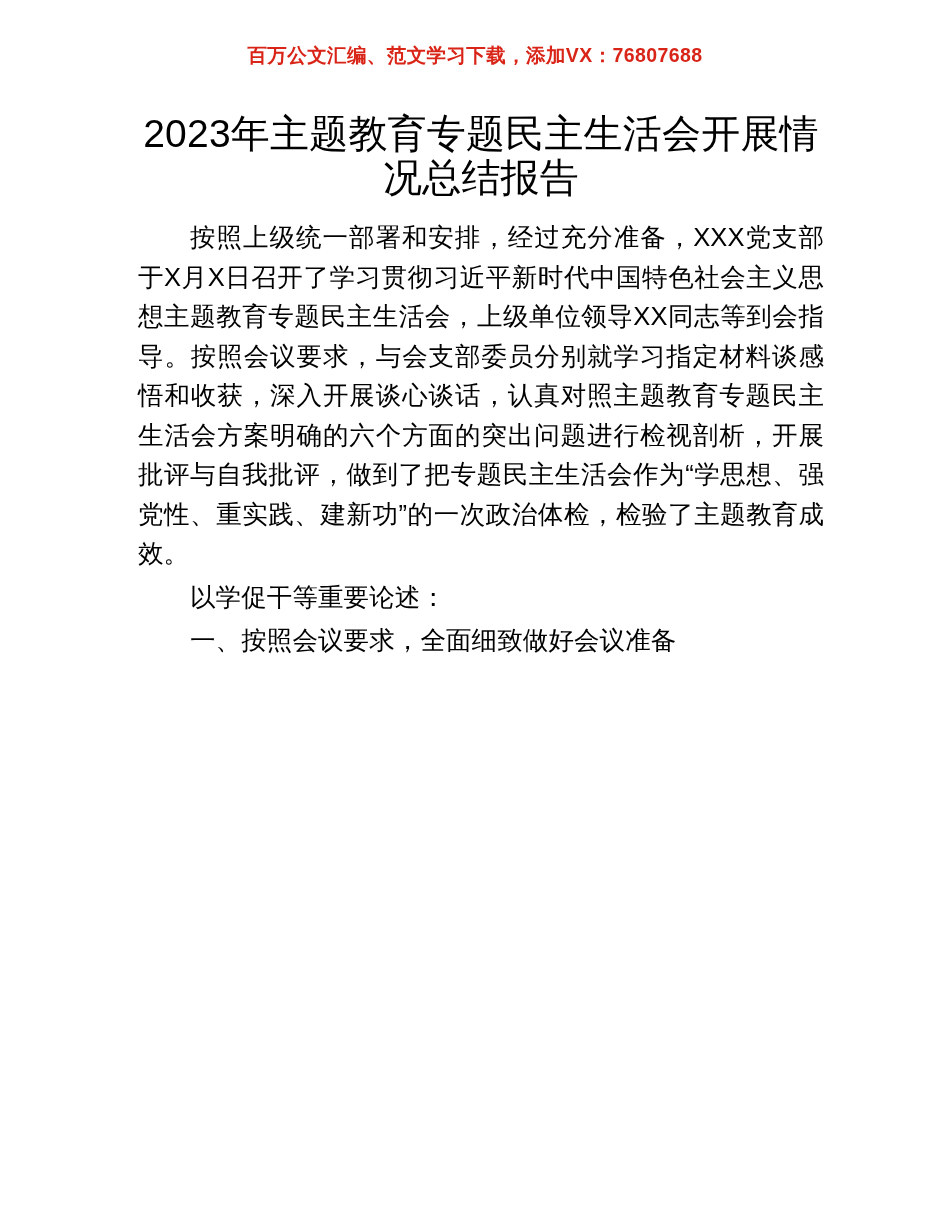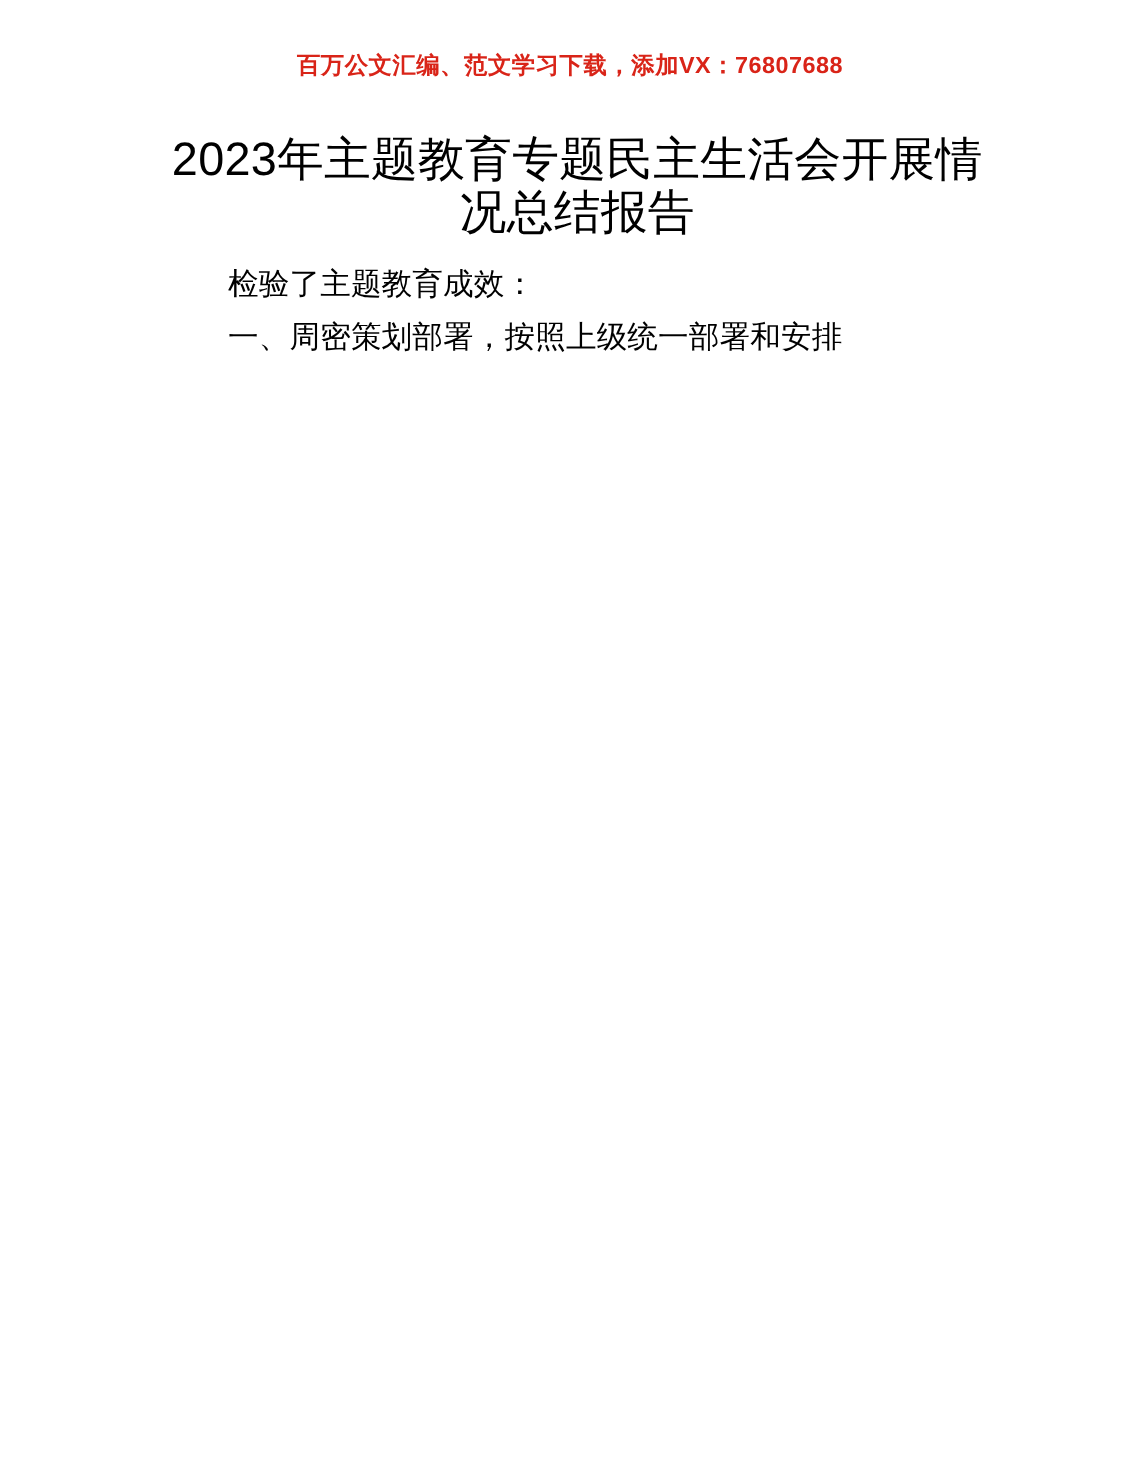--- a/index.html
+++ b/index.html
@@ -75,21 +75,22 @@
 <body>
 
 <div class="page">
 
   <div class="promo-header">百万公文汇编、范文学习下载，添加VX：76807688</div>
 
   <div class="doc-body">
 
     <h1 class="doc-title">2023年主题教育专题民主生活会开展情况总结报告</h1>
 
+    <p class="doc-para">按照上级统一部署和安排，经过充分准备，XXX党支部于X月X日召开了学习贯彻习近平新时代中国特色社会主义思想主题教育专题民主生活会，上级单位领导XX同志等到会指导。按照会议要求，与会支部委员分别就学习指定材料谈感悟和收获，深入开展谈心谈话，认真对照主题教育专题民主生活会方案明确的六个方面的突出问题进行检视剖析，开展批评与自我批评，做到了把专题民主生活会作为“学思想、强党性、重实践、建新功”的一次政治体检，检验了主题教育成效。</p>
 
-    <p class="doc-para lead-in">检验了主题教育成效：</p>
+    <p class="doc-para lead-in">以学促干等重要论述：</p>
 
-    <p class="doc-para lead-in">一、周密策划部署，按照上级统一部署和安排</p>
+    <p class="doc-para lead-in">一、按照会议要求，全面细致做好会议准备</p>
 
 
   </div>
 
 </div>
 
 </body></html>

